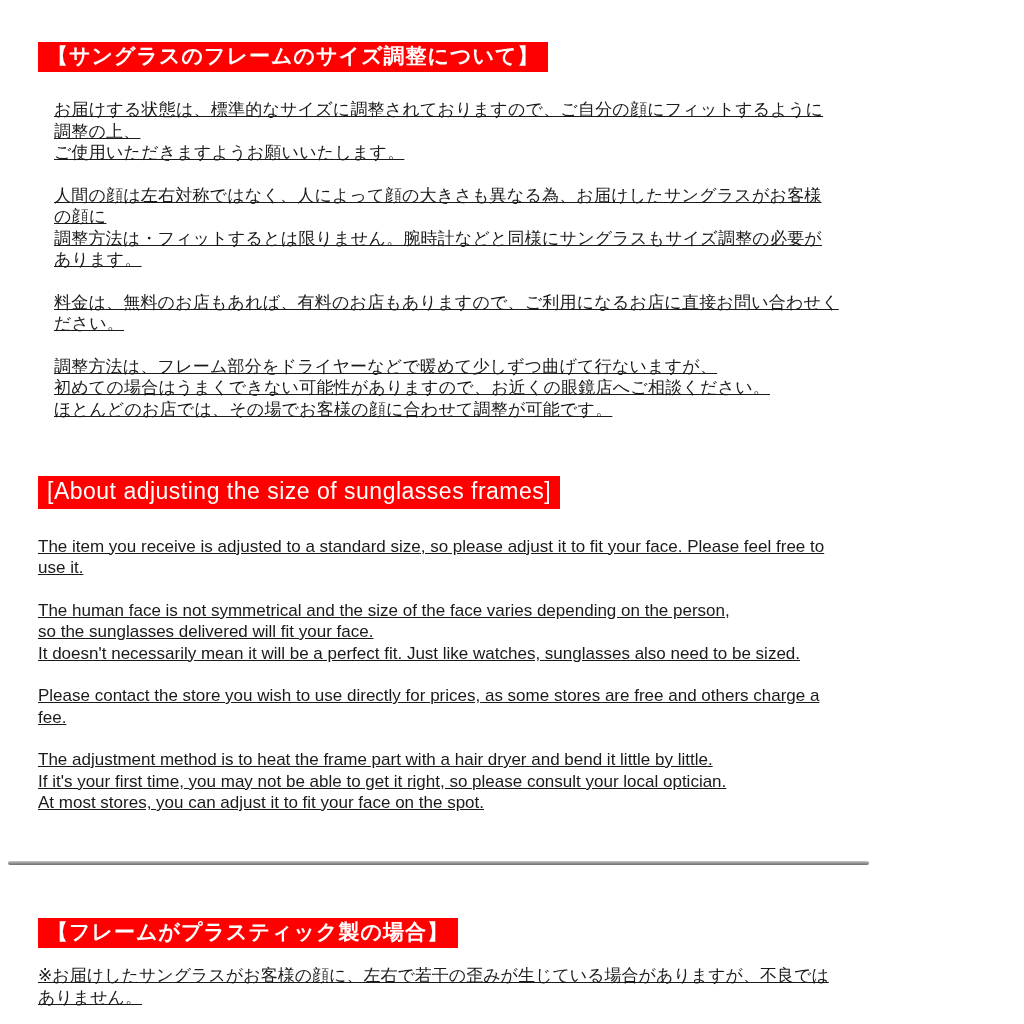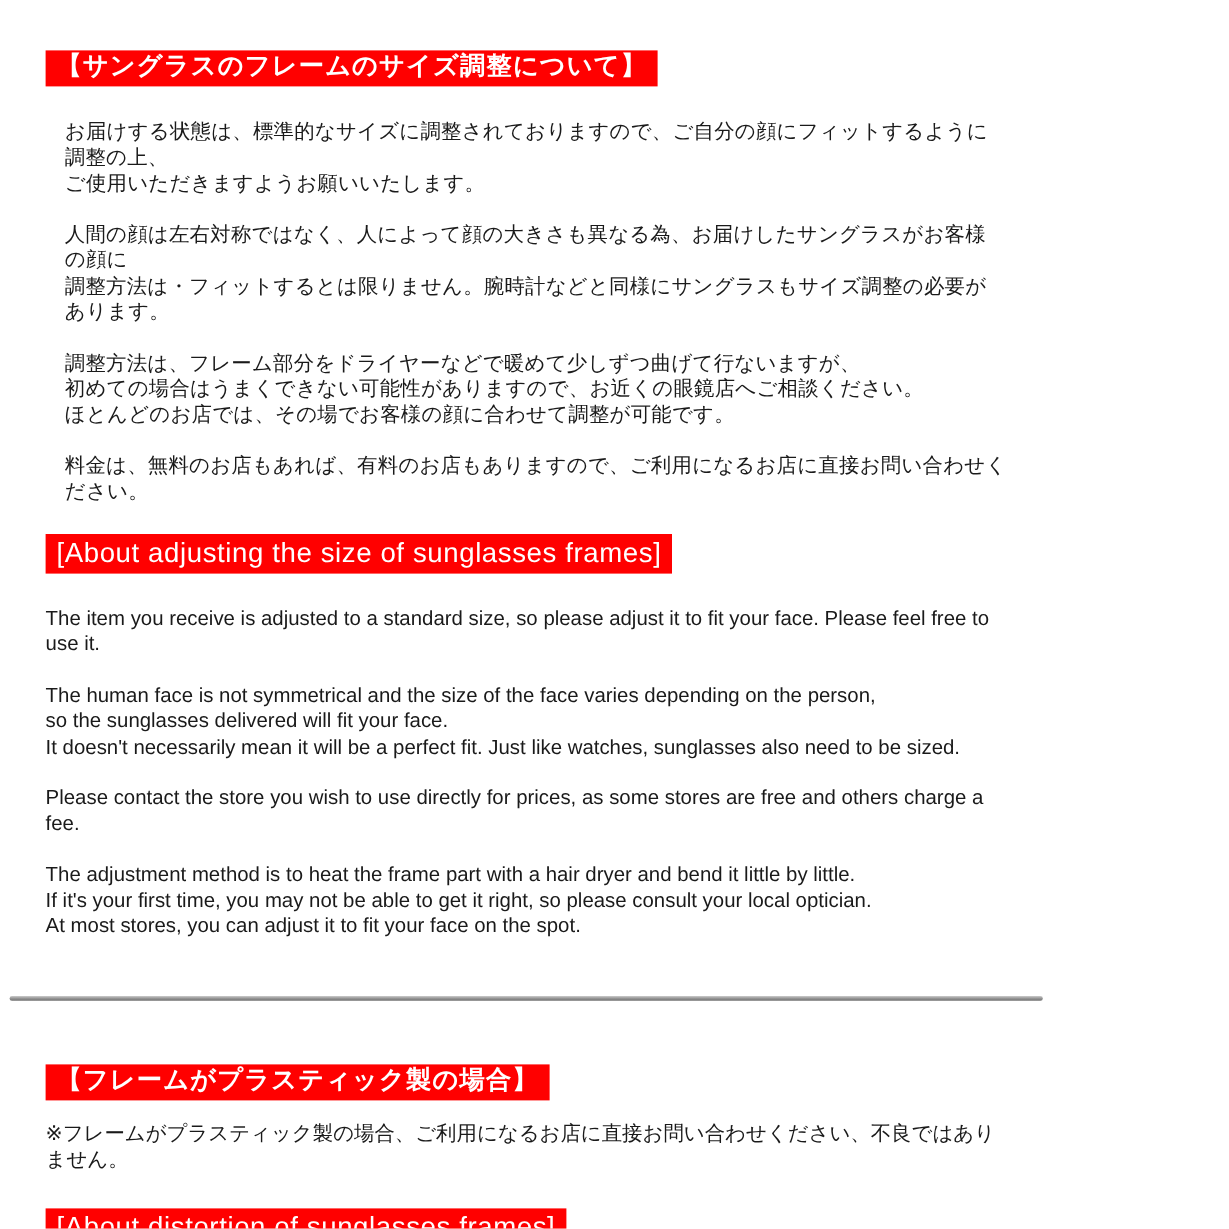--- a/index.html
+++ b/index.html
@@ -5,20 +5,21 @@
   * { box-sizing: border-box; }
   body { margin: 0; background: #ffffff; }
   .page {
     width: 877px;
     height: 1024px;
     background: #ffffff;
     color: #1a1a1a;
     font-family: "Liberation Sans", "DejaVu Sans", sans-serif;
     padding-top: 42px;
     overflow: hidden;
+    text-decoration: underline;
   }
   .section { padding: 0 38px; }
 
   .red-heading {
     display: inline-block;
     background: #ff0000;
     color: #ffffff;
     padding: 2px 9px 4px 9px;
     line-height: 1.15;
   }
@@ -36,21 +37,21 @@
   .para {
     font-size: 17px;
     line-height: 21.5px;
     margin: 0 0 21px 0;
     white-space: pre-line;
   }
   .para.jp { letter-spacing: 0.2px; margin-left: 16px; }
   .para:last-of-type { margin-bottom: 0; }
 
   .heading-row { margin: 0 0 27px 0; }
-  .heading-row.second { margin-top: 25px; }
+  .heading-row.second { margin-top: 56px; }
 
   .notes { margin-top: 17px; }
   .note {
     font-size: 17px;
     line-height: 22px;
     margin: 0;
     white-space: pre-line;
   }
 
   .divider {
@@ -71,24 +72,24 @@
 
   <div class="section">
     <div class="heading-row">
       <span class="red-heading jp">【サングラスのフレームのサイズ調整について】</span>
     </div>
 
     <p class="para jp">お届けする状態は、標準的なサイズに調整されておりますので、ご自分の顔にフィットするように調整の上、
 ご使用いただきますようお願いいたします。</p>
     <p class="para jp">人間の顔は左右対称ではなく、人によって顔の大きさも異なる為、お届けしたサングラスがお客様の顔に
 調整方法は・フィットするとは限りません。腕時計などと同様にサングラスもサイズ調整の必要があります。</p>
+    <p class="para jp">料金は、無料のお店もあれば、有料のお店もありますので、ご利用になるお店に直接お問い合わせください。</p>
     <p class="para jp">調整方法は、フレーム部分をドライヤーなどで暖めて少しずつ曲げて行ないますが、
 初めての場合はうまくできない可能性がありますので、お近くの眼鏡店へご相談ください。
 ほとんどのお店では、その場でお客様の顔に合わせて調整が可能です。</p>
-    <p class="para jp">料金は、無料のお店もあれば、有料のお店もありますので、ご利用になるお店に直接お問い合わせください。</p>
 
     <div class="heading-row second">
       <span class="red-heading en">[About adjusting the size of sunglasses frames]</span>
     </div>
 
     <p class="para en">The item you receive is adjusted to a standard size, so please adjust it to fit your face. Please feel free to use it.</p>
     <p class="para en">The human face is not symmetrical and the size of the face varies depending on the person,
 so the sunglasses delivered will fit your face.
 It doesn't necessarily mean it will be a perfect fit. Just like watches, sunglasses also need to be sized.</p>
     <p class="para en">Please contact the store you wish to use directly for prices, as some stores are free and others charge a fee.</p>
@@ -98,21 +99,21 @@
   </div>
 
   <div class="divider"></div>
 
   <div class="section distortion-section">
     <div class="heading-row" style="margin-bottom:0;">
       <span class="red-heading jp">【フレームがプラスティック製の場合】</span>
     </div>
 
     <div class="notes">
-      <p class="note jp">※フレームがプラスティック製の場合、ご利用になるお店に直接お問い合わせください、不良ではありません。</p>
+      <p class="note jp">※お届けしたサングラスがお客様の顔に、左右で若干の歪みが生じている場合がありますが、不良ではありません。</p>
     </div>
 
     <div class="heading-row en-heading-row">
       <span class="red-heading en">[About distortion of sunglasses frames]</span>
     </div>
 
     <div class="notes en-notes">
       <p class="note en">※Even if it is outside the storage case, if it is left closed for a long time, the frame will become distorted.</p>
     </div>
   </div>

